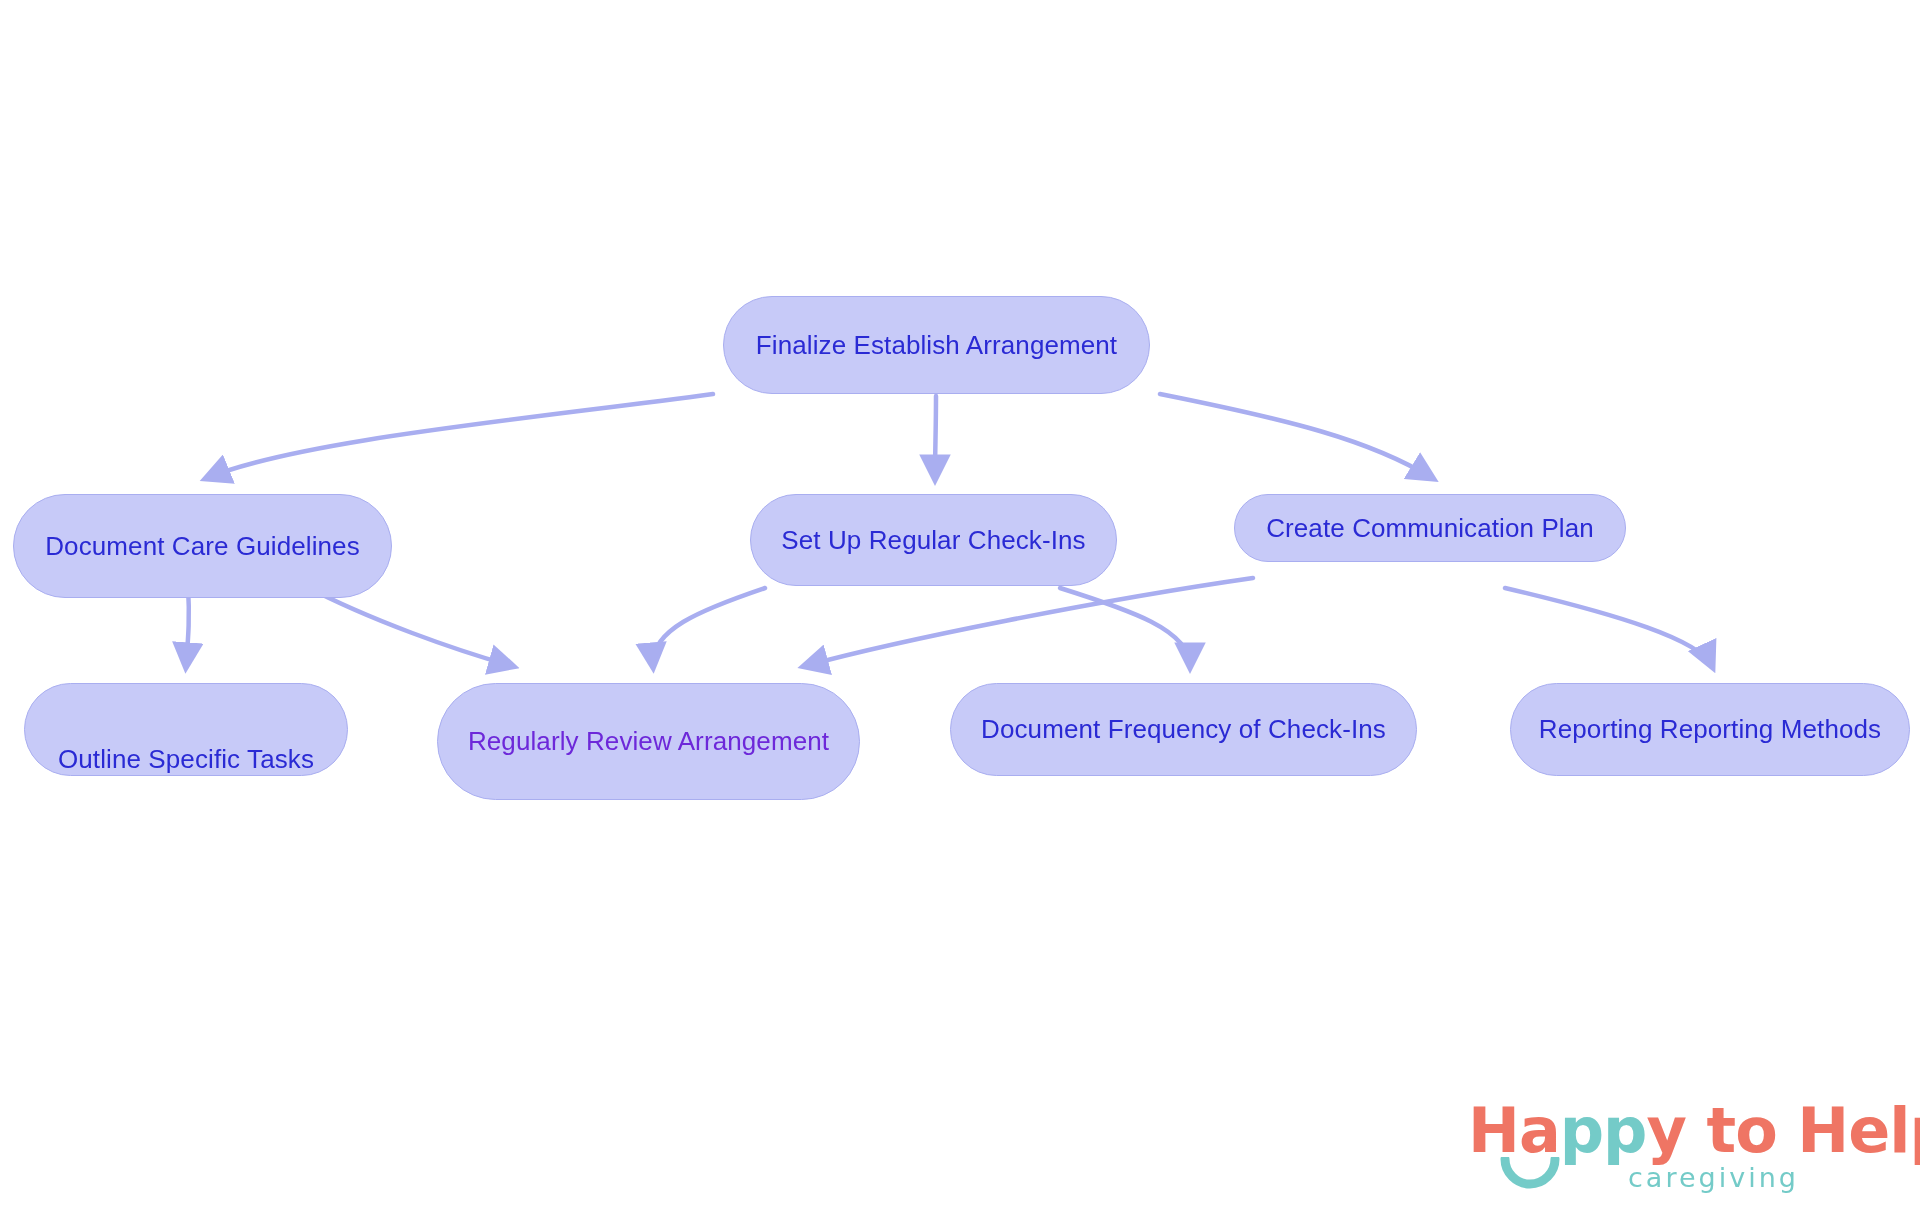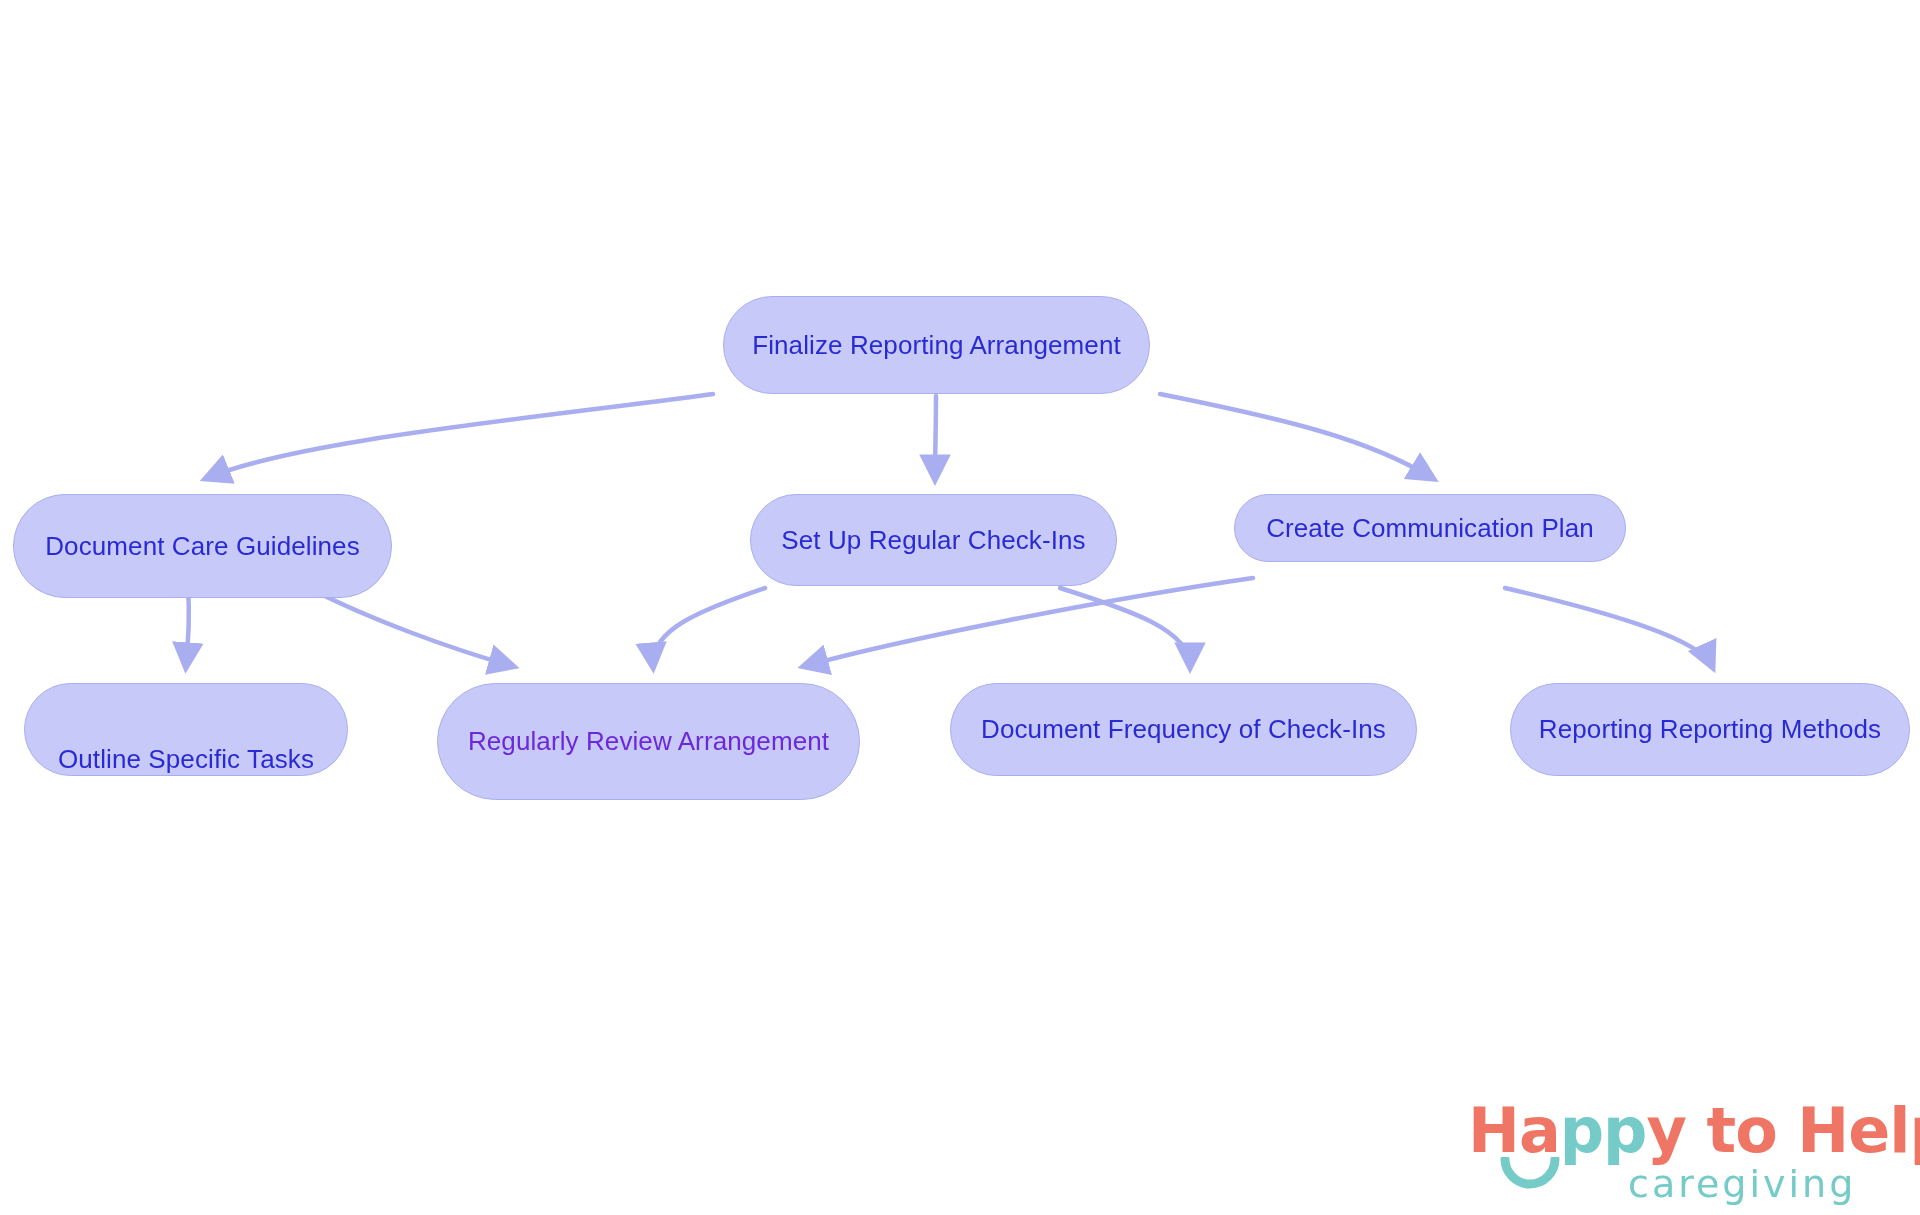--- a/index.html
+++ b/index.html
@@ -65,21 +65,21 @@
     white-space: nowrap;
     margin-left: 32px;
   }
   .logo-coral { color: #ef7564; }
   .logo-teal  { color: #74cbc8; }
   .logo-sub {
     position: absolute;
     left: 208px;
     top: 62px;
     font-family: "DejaVu Sans", sans-serif;
-    font-size: 38px;
+    font-size: 27px;
     letter-spacing: 3px;
     color: #74cbc8;
     white-space: nowrap;
   }
   #smile {
     position: absolute;
     left: 79px;
     top: 57px;
     width: 62px;
     height: 40px;
@@ -104,21 +104,21 @@
         <path d="M 305 586 C 370 620, 455 650, 512 666" marker-end="url(#arrow)" stroke="#a9aef0"></path>
         <path d="M 765 588 C 700 610, 650 630, 653 666" marker-end="url(#arrow)" stroke="#a9aef0"></path>
         <path d="M 1060 588 C 1130 610, 1190 630, 1190 666" marker-end="url(#arrow)" stroke="#a9aef0"></path>
         <path d="M 1253 578 C 1100 600, 900 640, 805 666" marker-end="url(#arrow)" stroke="#a9aef0"></path>
         <path d="M 1505 588 C 1620 615, 1700 640, 1712 666" marker-end="url(#arrow)" stroke="#a9aef0"></path>
       </g>
   </svg>
 
   <div id="nodes-layer">
       <div class="node" style="left: 723px; top: 296px; width: 427px; height: 98px; background: rgb(199, 202, 248); border-color: rgb(169, 174, 240); color: rgb(42, 42, 212);">
-        <span class="node-label">Finalize Reporting Arrangement</span>
+        <span class="node-label">Finalize Establish Arrangement</span>
       </div>
       <div class="node" style="left: 13px; top: 494px; width: 379px; height: 104px; background: rgb(199, 202, 248); border-color: rgb(169, 174, 240); color: rgb(42, 42, 212);">
         <span class="node-label">Document Care Guidelines</span>
       </div>
       <div class="node" style="left: 750px; top: 494px; width: 367px; height: 92px; background: rgb(199, 202, 248); border-color: rgb(169, 174, 240); color: rgb(42, 42, 212);">
         <span class="node-label">Set Up Regular Check-Ins</span>
       </div>
       <div class="node" style="left: 1234px; top: 494px; width: 392px; height: 68px; background: rgb(199, 202, 248); border-color: rgb(169, 174, 240); color: rgb(42, 42, 212);">
         <span class="node-label">Create Communication Plan</span>
       </div>

